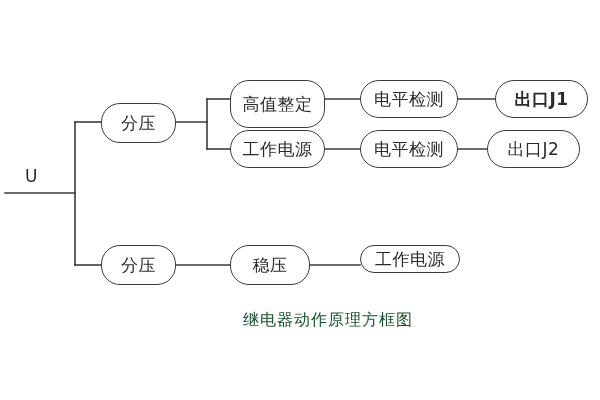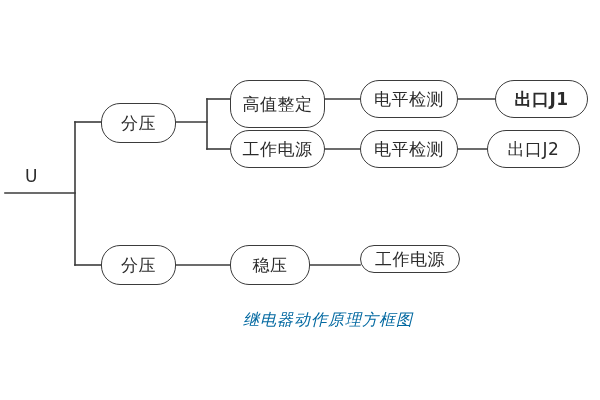--- a/index.html
+++ b/index.html
@@ -47,27 +47,26 @@
   }
   .source-label {
     position: absolute;
     color: #2b2b2b;
     font-size: 17px;
     line-height: 1;
     z-index: 3;
   }
   .caption {
     position: absolute;
-    color: #0369a1;
+    color: #14532d;
     font-size: 16px;
     letter-spacing: 1px;
     line-height: 1;
     white-space: nowrap;
     z-index: 3;
-    font-style: italic;
   }
 </style>
 </head>
 <body>
 
 <div id="canvas">
 
   <svg class="diagram-svg" viewBox="0 0 600 400" xmlns="http://www.w3.org/2000/svg">
     <g id="connectors" fill="none" stroke="#3b3b3b" stroke-width="1.6" stroke-linecap="square" stroke-linejoin="miter">
         <polyline points="5,193 75,193"></polyline>

